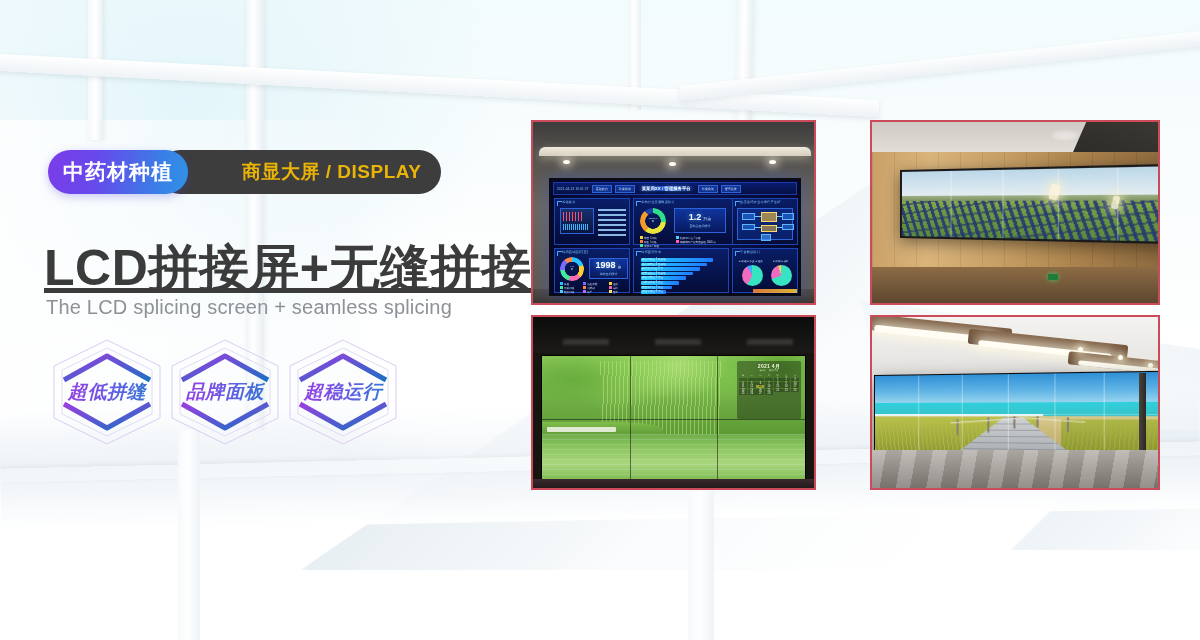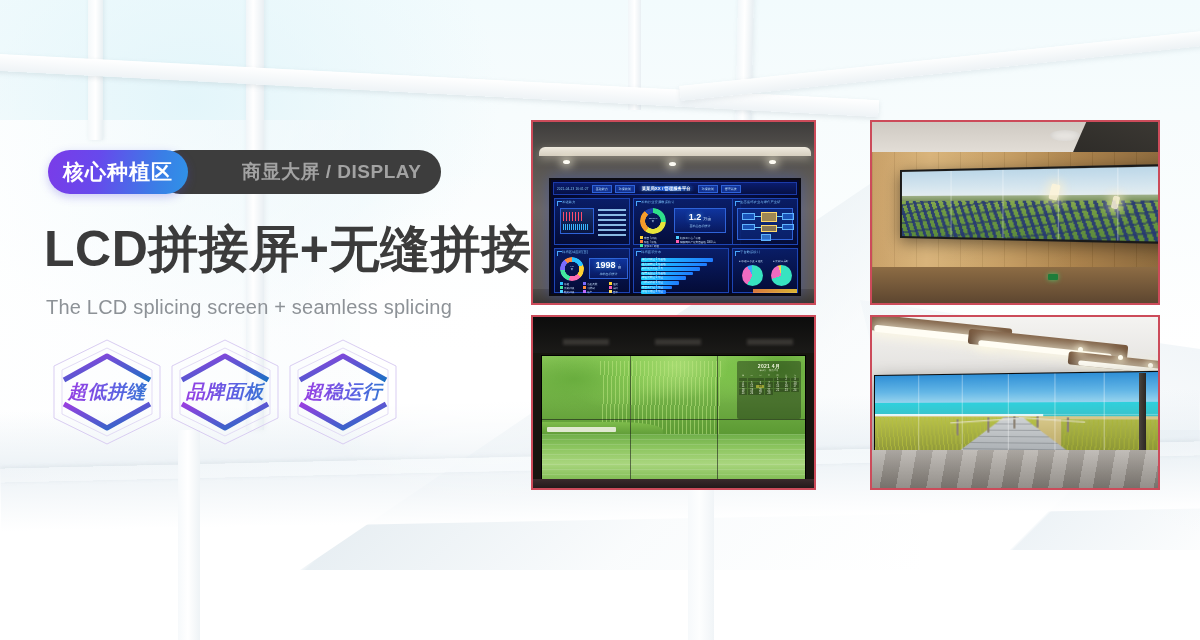--- a/index.html
+++ b/index.html
@@ -114,38 +114,38 @@
   
   .badge-row {
     position:absolute; left:48px; top:150px;
     height:44px; display:flex; align-items:stretch;
   }
   .badge-dark {
     position:absolute; left:110px; top:0;
     height:44px; padding:0 20px 0 84px;
     background:#3d3d3d; border-radius:22px;
     display:flex; align-items:center;
-    color:#a3a3a3; font-size:19px; font-weight:bold;
+    color:#eab308; font-size:19px; font-weight:bold;
     letter-spacing:.5px; white-space:nowrap;
   }
   .badge-pill {
     position:relative; z-index:2;
     width:140px; height:44px; border-radius:22px;
     background:linear-gradient(100deg,#7a3ce8 0%,#6749ec 35%,#3a7ee6 78%,#2f93e8 100%);
     display:flex; align-items:center; justify-content:center;
     color:#ffffff; font-size:21px; font-weight:bold;
     letter-spacing:1px;
     box-shadow:0 3px 10px rgba(80,70,220,.28);
   }
 
   
   .headline {
-    position:absolute; left:44px; top:223px;
+    position:absolute; left:44px; top:242px;
     font-size:50px; font-weight:bold; color:#3b3b3b;
-    letter-spacing:.5px; line-height:1.05; white-space:nowrap;
+    letter-spacing:.5px; line-height:1.05; white-space:nowrap;text-decoration:underline;
   }
   .subhead {
     position:absolute; left:46px; top:296px;
     font-size:20px; color:#8d9297; letter-spacing:.2px;
     white-space:nowrap;
   }
 
   
   .features { position:absolute; left:48px; top:336px; width:472px; height:112px; }
   .hexwrap {
@@ -445,21 +445,21 @@
     <div class="facet facet-c"></div>
     <div class="beam beam-v5"></div>
     <div class="beam beam-v6"></div>
     <div class="facet glow-ctr"></div>
   </div>
 
   <div id="left-content">
 
     <div class="badge-row">
       <div class="badge-dark">商显大屏 / DISPLAY</div>
-      <div class="badge-pill">核心种植区</div>
+      <div class="badge-pill">中药材种植</div>
     </div>
 
     <div class="headline">LCD拼接屏+无缝拼接</div>
     <div class="subhead">The LCD splicing screen + seamless splicing</div>
 
     <div class="features">
 
       <div class="hexwrap" style="left:0px;">
         <svg class="hex-svg" width="118" height="112" viewBox="0 0 118 112">
           <defs>

